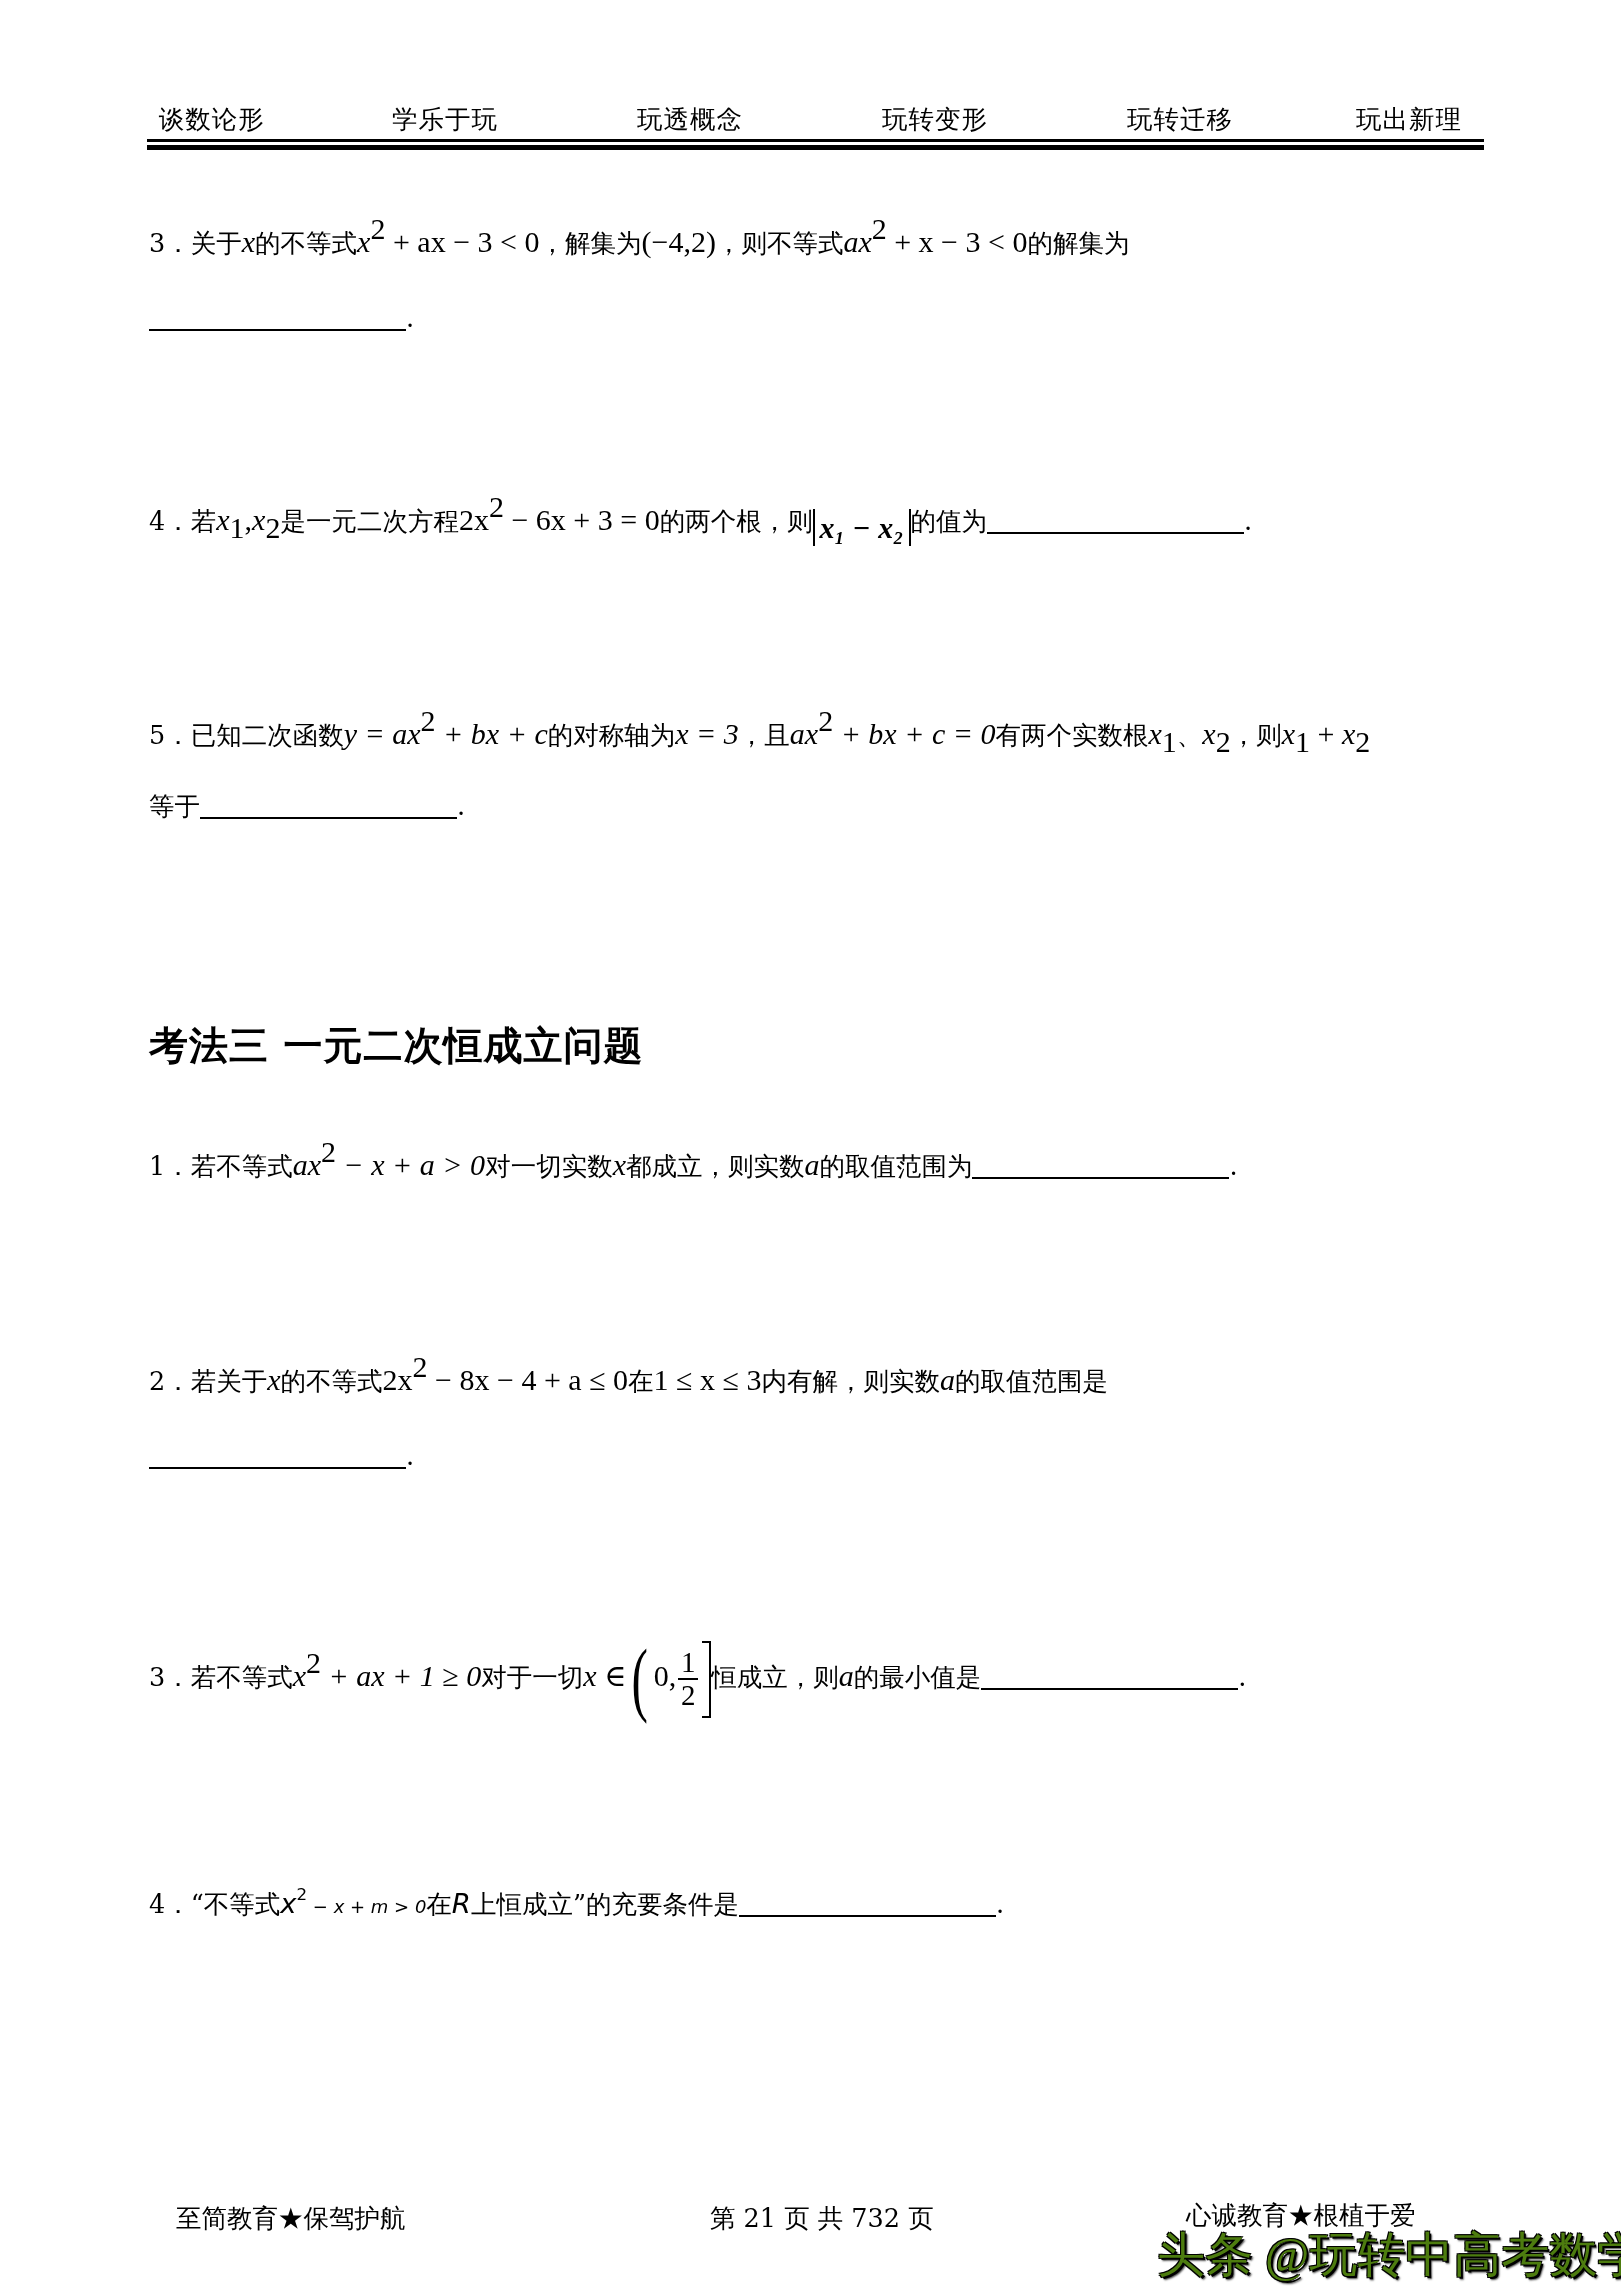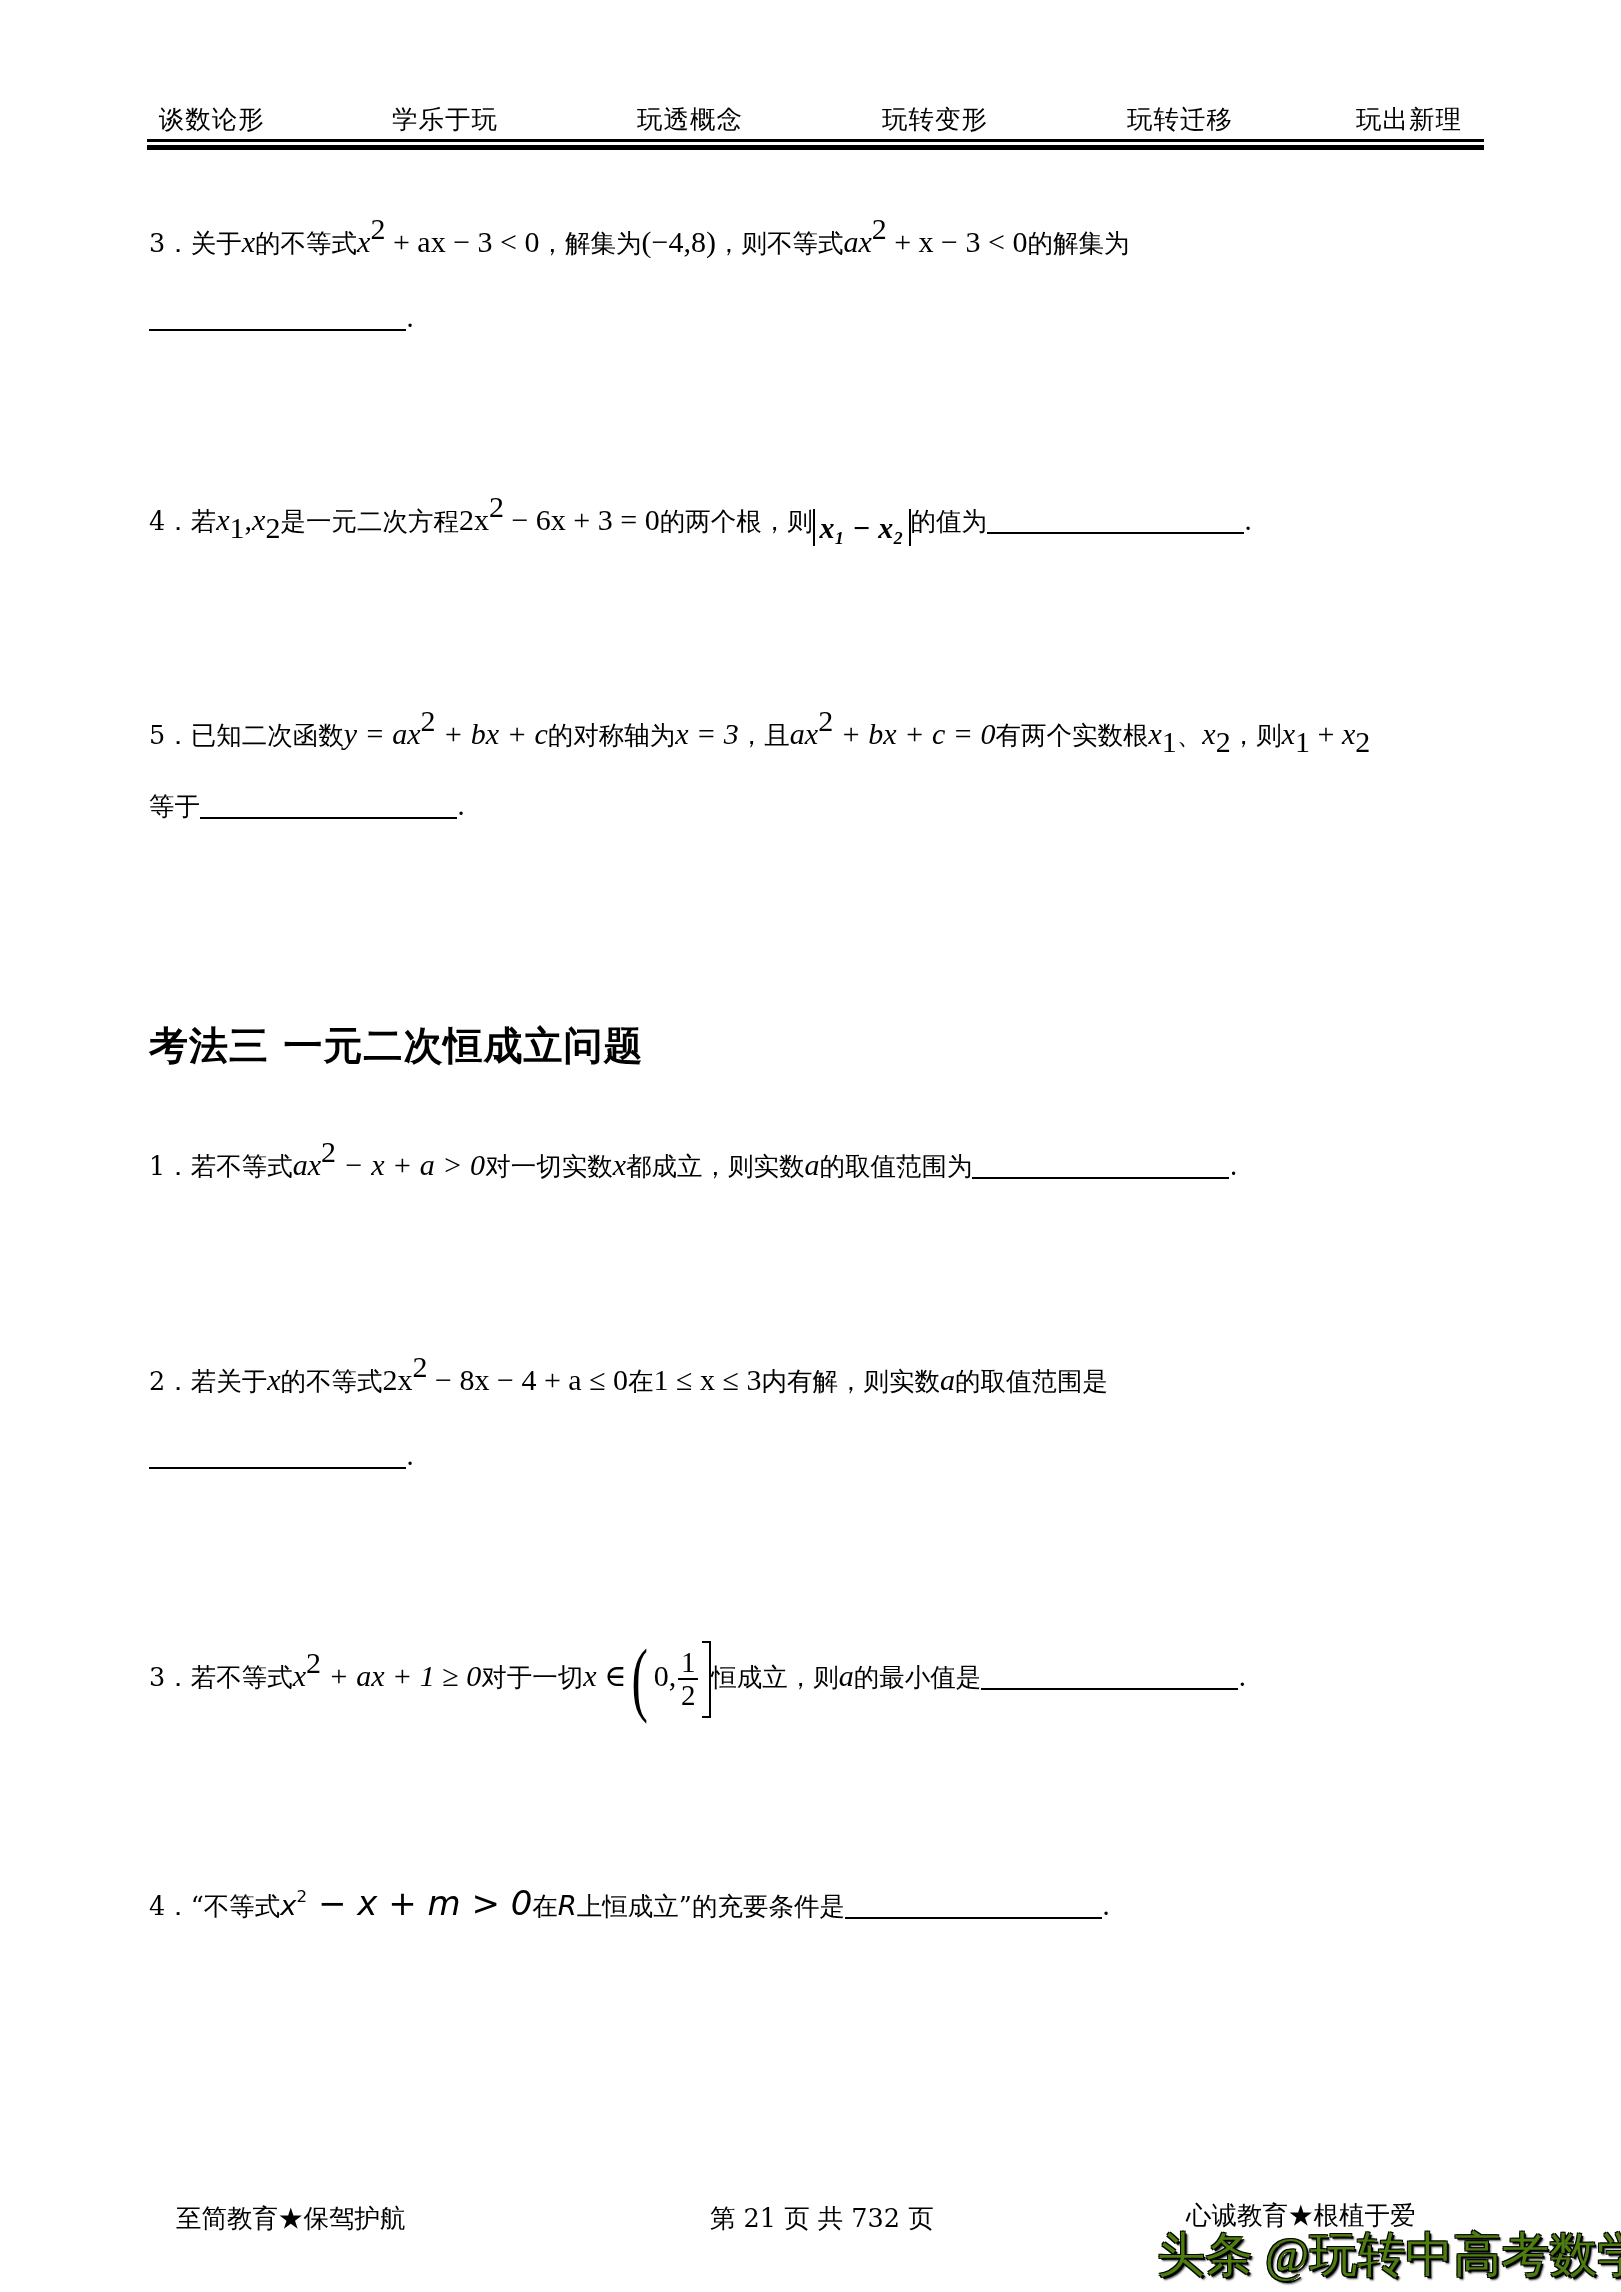--- a/index.html
+++ b/index.html
@@ -35,21 +35,21 @@
   <span class="item" style="left:245px">学乐于玩</span>
   <span class="item" style="left:490px">玩透概念</span>
   <span class="item" style="left:735px">玩转变形</span>
   <span class="item" style="left:980px">玩转迁移</span>
   <span class="item" style="left:1209px">玩出新理</span>
   <div class="rule1"></div>
   <div class="rule2"></div>
 </div>
 
 <div class="abs q" style="left:149px; top:222px;">
-  <span>3．</span><span>关于</span><span class="mi">x</span><span>的不等式</span><span class="mi">x</span><sup class="m">2</sup><span class="m"> + ax − 3 &lt; 0</span><span>，解集为</span><span class="m">(−4,8)</span><span>，则不等式</span><span class="mi">ax</span><sup class="m">2</sup><span class="m"> + x − 3 &lt; 0</span><span>的解集为</span>
+  <span>3．</span><span>关于</span><span class="mi">x</span><span>的不等式</span><span class="mi">x</span><sup class="m">2</sup><span class="m"> + ax − 3 &lt; 0</span><span>，解集为</span><span class="m">(−4,2)</span><span>，则不等式</span><span class="mi">ax</span><sup class="m">2</sup><span class="m"> + x − 3 &lt; 0</span><span>的解集为</span>
 </div>
 <div class="abs q" style="left:149px; top:299px;">
   <span class="blank" style="width:257px"></span><span>.</span>
 </div>
 
 <div class="abs q" style="left:149px; top:500px;">
   <span>4．</span><span>若</span><span class="mi">x</span><sub class="m">1</sub><span class="m">,</span><span class="mi">x</span><sub class="m">2</sub><span>是一元二次方程</span><span class="m">2x</span><sup class="m">2</sup><span class="m"> − 6x + 3 = 0</span><span>的两个根，则</span><span class="abs-bar mi">x₁ − x₂</span><span>的值为</span><span class="blank" style="width:257px"></span><span>.</span>
 </div>
 
 <div class="abs q" style="left:149px; top:714px;">
@@ -73,20 +73,20 @@
 </div>
 
 <div class="abs q" style="left:149px; top:1637px; line-height:78px;text-align:center;">
   <span>3．</span><span>若不等式</span><span class="mi">x</span><sup class="m">2</sup><span class="mi"> + ax + 1 ≥ 0</span><span>对于一切</span><span class="mi">x ∈</span><span class="bigparen">(</span><span class="m">0,</span><span class="frac">
       <span class="num">1</span>
       <span class="den">2</span>
     </span><span class="bigbracket"></span><span>恒成立，则</span><span class="mi">a</span><span>的最小值是</span><span class="blank" style="width:257px"></span><span>.</span>
 </div>
 
 <div class="abs q" style="left:149px; top:1884px;">
-  <span>4．</span><span>“不等式</span><span class="mi cam" style="font-size:27.4px">x</span><sup class="cam">2</sup><span class="mi cam" style="font-size:34px"> − x + m &gt; 0</span><span>在</span><span class="mi cam" style="font-size:27.4px">R</span><span>上恒成立”的充要条件是</span><span class="blank" style="width:257px"></span><span>.</span>
+  <span>4．</span><span>“不等式</span><span class="mi cam" style="font-size:27.4px">x</span><sup class="cam">2</sup><span class="mi cam" style="font-size:18px"> − x + m &gt; 0</span><span>在</span><span class="mi cam" style="font-size:27.4px">R</span><span>上恒成立”的充要条件是</span><span class="blank" style="width:257px"></span><span>.</span>
 </div>
 
 <div class="abs footer" style="left:176px; top:2201px;">至简教育★保驾护航</div>
 <div class="abs footer" style="left:710px; top:2201px;">第 21 页 共 732 页</div>
 <div class="abs footer" style="left:1186px; top:2198px;">心诚教育★根植于爱</div>
 <div class="abs watermark" style="left:1157px; top:2223px;">头条 @玩转中高考数学</div>
 
 
 </body></html>

